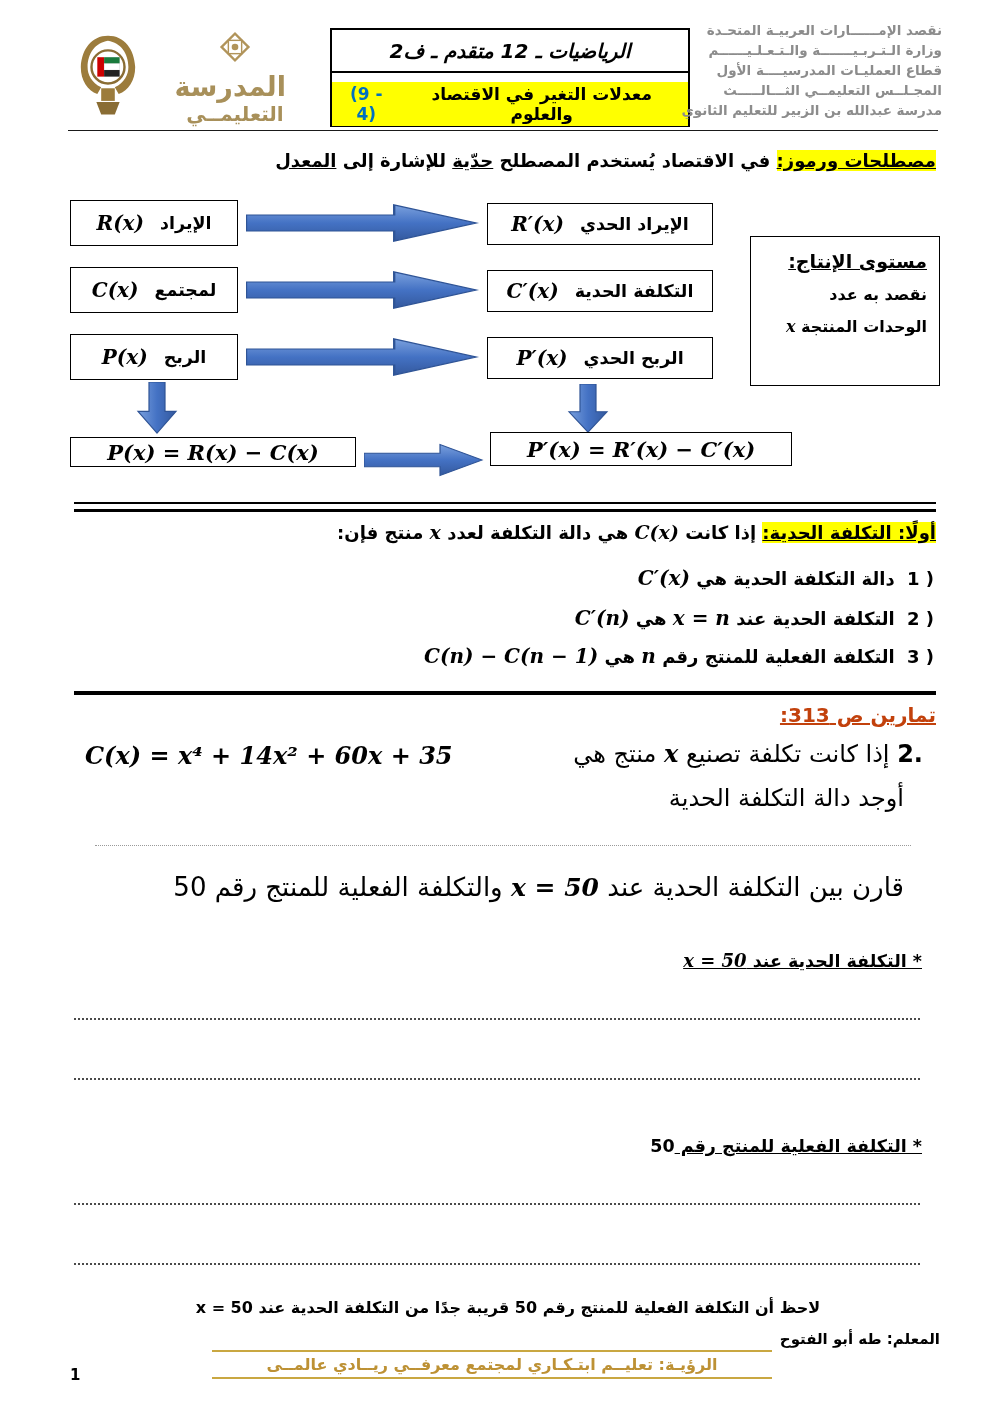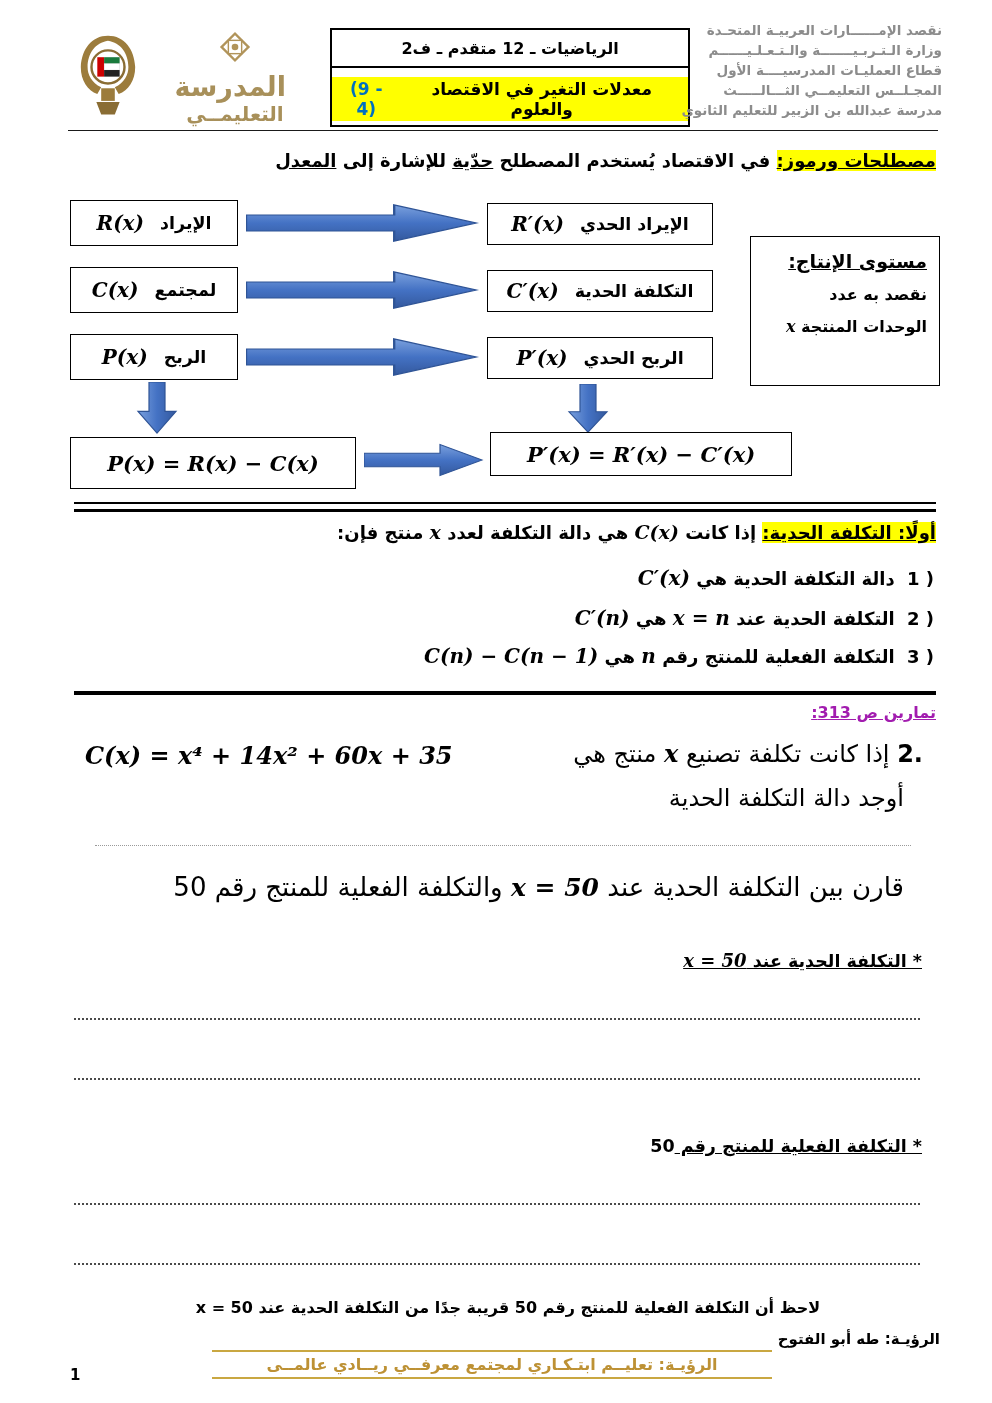--- a/index.html
+++ b/index.html
@@ -12,21 +12,21 @@
   .hl { background:#FFFF00; }
   .math { direction:ltr; unicode-bidi:embed; font-family:"DejaVu Serif", serif; font-style:italic; font-weight:bold; }
   .num-ltr { direction:ltr; unicode-bidi:bidi-override; display:inline-block; }
 
   
   .emblem { left:74px; top:30px; width:68px; height:88px; }
   .school-logo { left:184px; top:28px; width:102px; height:114px; text-align:center; color:#a8905a; }
   .school-logo .l1 { font-size:27px; font-weight:bold; line-height:30px; margin-top:2px; }
   .school-logo .l2 { font-size:20px; font-weight:bold; line-height:24px; }
   .title-box { left:330px; top:28px; width:360px; height:99px; border:2.5px solid #000; text-align:center; }
-  .course-row { font-weight:bold; font-size:16px; padding:9px 4px 8px; border-bottom:2px solid #000; }
+  .course-row { font-weight:bold; font-size:20px; padding:9px 4px 8px; border-bottom:2px solid #000;font-style:italic; }
   .lesson-row { padding-top:9px; }
   .lesson-inner { display:inline-flex; direction:ltr; gap:7px; background:#FFFF00; font-weight:bold; font-size:17px; padding:2px 6px; }
   .lesson-num { color:#0070C0; }
   .ministry { right:50px; top:20px; width:252px; text-align:right; color:#8c8c8c; font-weight:bold; font-size:13.5px; line-height:20px; white-space:nowrap; }
   .header-rule { left:68px; top:130px; width:870px; border-top:1.6px solid #1a1a1a; }
 
   
   .terms { top:150px; right:56px; font-size:18px; font-weight:bold; }
 
   
@@ -48,21 +48,21 @@
   .thick-rule { left:74px; top:691px; width:862px; border-top:4px solid #000; }
 
   
   .sec1-head { top:521px; right:56px; font-size:18px; font-weight:bold; }
   .sec1-head .math { font-size:19px; }
   .def-item { right:58px; font-size:18px; font-weight:bold; }
   .def-item .math { font-size:20px; }
   .def-item .item-num { margin-left:6px; }
 
   
-  .ex-head { top:703px; right:56px; color:#a21caf; font-size:16px; font-weight:bold; text-decoration:underline; }
+  .ex-head { top:703px; right:56px; color:#c2410c; font-size:20px; font-weight:bold; text-decoration:underline; }
   .ex-line1 { top:737px; left:85px; width:838px; height:44px; }
   .ex-line1 .ar { position:absolute; right:0; top:2px; font-size:24px; }
   .ex-line1 .ar .math { font-size:24px; }
   .ex-line1 .formula { position:absolute; left:0; top:4px; font-size:24px; }
   .ex-line2 { top:784px; right:88px; font-size:24px; }
   .dot-fine { top:845px; left:95px; width:816px; border-top:1.5px dotted #9a9a9a; }
   .compare { top:872px; right:88px; font-size:26px; }
   .compare .math { font-size:25px; }
   .sub-head { right:70px; font-size:17.5px; font-weight:bold; text-decoration:underline; }
   .sub-head .math { font-size:18px; }
@@ -195,29 +195,29 @@
     <svg viewBox="0 0 42 54" preserveAspectRatio="none">
         <polygon points="13,0 29,0 29,30 40,30 21,52 2,30 13,30" fill="url(#gH)" stroke="#2F5496" stroke-width="1.2"></polygon>
       </svg>
   </div>
   <div class="arrow-wrap" style="left:567px; top:384px; width:42px; height:50px;">
     <svg viewBox="0 0 42 54" preserveAspectRatio="none">
         <polygon points="13,0 29,0 29,30 40,30 21,52 2,30 13,30" fill="url(#gH)" stroke="#2F5496" stroke-width="1.2"></polygon>
       </svg>
   </div>
 
-  <div class="formula-box" style="left:70px; top:437px; width:286px; height:52px;">
+  <div class="formula-box" style="left:70px; top:437px; width:286px; height:30px;">
     <span class="math">P(x) = R(x) − C(x)</span>
   </div>
   <div class="arrow-wrap" style="left:364px; top:442px; width:120px; height:36px;">
     <svg viewBox="0 0 120 42" preserveAspectRatio="none">
         <polygon points="0,13 76,13 76,3 118,21 76,39 76,29 0,29" fill="url(#gV)" stroke="#2F5496" stroke-width="1.2"></polygon>
       </svg>
   </div>
-  <div class="formula-box" style="left:490px; top:432px; width:302px; height:44px;">
+  <div class="formula-box" style="left:490px; top:432px; width:302px; height:34px;">
     <span class="math">P′(x) = R′(x) − C′(x)</span>
   </div>
 
   <div class="abs double-rule"></div>
 
   <p class="abs sec1-head">
     <span class="hl u">أولًا: التكلفة الحدية:</span><span> إذا كانت </span><span class="math">C(x)</span><span> هي دالة التكلفة لعدد </span><span class="math">x</span><span> منتج فإن:</span>
   </p>
 
   <p class="abs def-item" style="top:566px">
@@ -262,17 +262,17 @@
     <span>* التكلفة الفعلية للمنتج رقم </span><span class="num-ltr">50</span>
   </p>
 
   <div class="abs dot-line" style="top:1203px"></div>
   <div class="abs dot-line" style="top:1263px"></div>
 
   <p class="abs note">
     <span>لاحظ أن التكلفة الفعلية للمنتج رقم </span><span class="num-ltr">50</span><span> قريبة جدًا من التكلفة الحدية عند </span><span class="math">x = 50</span>
   </p>
 
-  <p class="abs teacher">الرؤيـة: طه أبو الفتوح</p>
+  <p class="abs teacher">المعلم: طه أبو الفتوح</p>
   <div class="abs vision">الرؤيـة: تعليــم ابتـكـاري لمجتمع معرفــي ريــادي عالمــى</div>
   <p class="abs page-num">1</p>
 
 </div>
 
 </body></html>

